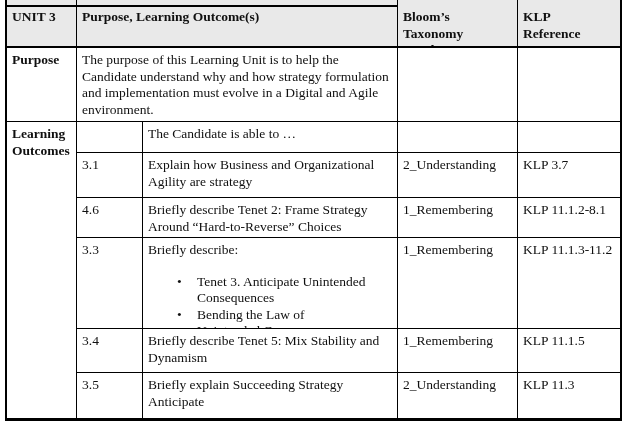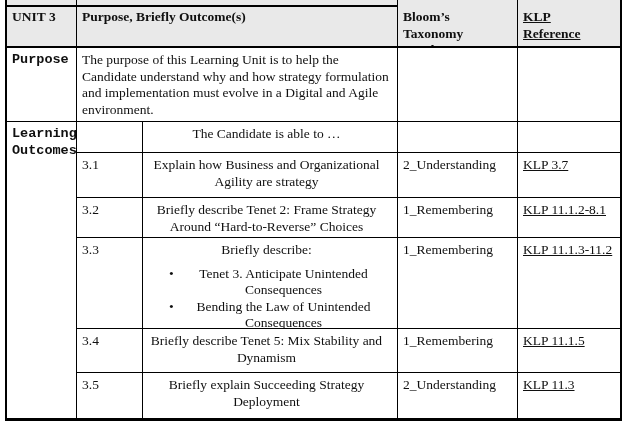--- a/index.html
+++ b/index.html
@@ -28,55 +28,55 @@
     font-size:13.5px;
     line-height:16.5px;
   }
   .c{
     border-right:1px solid var(--border);
     border-bottom:1px solid var(--border);
     padding:4px 6px 2px 5px;
     overflow:hidden;
     background:#ffffff;
   }
-  .lastcol{border-right:none;text-decoration:underline;}
+  .lastcol{border-right:none;}
   .nobb{border-bottom:none;}
-  .bold{font-weight:bold;font-family:Liberation Mono, monospace;}
+  .bold{font-weight:bold;}
   .sliver{background:var(--hdrbg);padding:0;border-bottom:2px solid var(--border);}
   .sliver.open{border-bottom:none;}
   .hdr{
     background:var(--hdrbg);
     font-weight:bold;
     display:flex;align-items:flex-start;
     padding:2px 20px 5px 5px;
     border-bottom:2px solid var(--border);
   }
   .preline{white-space:pre-line;}
-  .desc{padding-right:12px;text-align:center;}
-  ul.bullets{margin:7px;padding:0;list-style:none;}
+  .desc{padding-right:12px;}
+  ul.bullets{margin:15px;padding:0;list-style:none;}
   ul.bullets li{position:relative;padding-left:34px;}
   ul.bullets li::before{content:"\2022";position:absolute;left:14px;top:0;}
   .span2{grid-column:span 2;}
 </style>
 </head>
 <body>
 
 <div id="page">
   <div id="tbl">
 
     <div class="c sliver"></div>
     <div class="c sliver span2"></div>
     <div class="c sliver open"></div>
     <div class="c sliver open lastcol"></div>
 
     <div class="c hdr">
       <span>UNIT 3</span>
     </div>
     <div class="c hdr span2">
-      <span>Purpose, Briefly Outcome(s)</span>
+      <span>Purpose, Learning Outcome(s)</span>
     </div>
     <div class="c hdr">
       <span class="preline">Bloom’s
 Taxonomy Level</span>
     </div>
     <div class="c hdr lastcol">
       <span>KLP Reference</span>
     </div>
 
     <div class="c bold">
@@ -97,21 +97,21 @@
       <span>The Candidate is able to …</span>
     </div>
     <div class="c"></div>
     <div class="c lastcol"></div>
 
     <div class="c"><span>3.1</span></div>
     <div class="c desc"><span>Explain how Business and Organizational Agility are strategy</span></div>
     <div class="c"><span>2_Understanding</span></div>
     <div class="c lastcol"><span>KLP 3.7</span></div>
 
-    <div class="c"><span>3.2</span></div>
+    <div class="c"><span>4.6</span></div>
     <div class="c desc"><span>Briefly describe Tenet 2: Frame Strategy Around “Hard-to-Reverse” Choices</span></div>
     <div class="c"><span>1_Remembering</span></div>
     <div class="c lastcol"><span>KLP 11.1.2-8.1</span></div>
 
     <div class="c"><span>3.3</span></div>
     <div class="c desc">
       <div>Briefly describe:</div>
       <ul class="bullets">
         <li>Tenet 3. Anticipate Unintended Consequences</li>
         <li>Bending the Law of Unintended Consequences</li>
@@ -119,18 +119,18 @@
     </div>
     <div class="c"><span>1_Remembering</span></div>
     <div class="c lastcol"><span>KLP 11.1.3-11.2</span></div>
 
     <div class="c"><span>3.4</span></div>
     <div class="c desc"><span>Briefly describe Tenet 5: Mix Stability and Dynamism</span></div>
     <div class="c"><span>1_Remembering</span></div>
     <div class="c lastcol"><span>KLP 11.1.5</span></div>
 
     <div class="c nobb"><span>3.5</span></div>
-    <div class="c desc nobb"><span>Briefly explain Succeeding Strategy Deployment</span></div>
+    <div class="c desc nobb"><span>Briefly explain Succeeding Strategy Anticipate</span></div>
     <div class="c nobb"><span>2_Understanding</span></div>
     <div class="c lastcol nobb"><span>KLP 11.3</span></div>
 
   </div>
 </div>
 
 </body></html>

